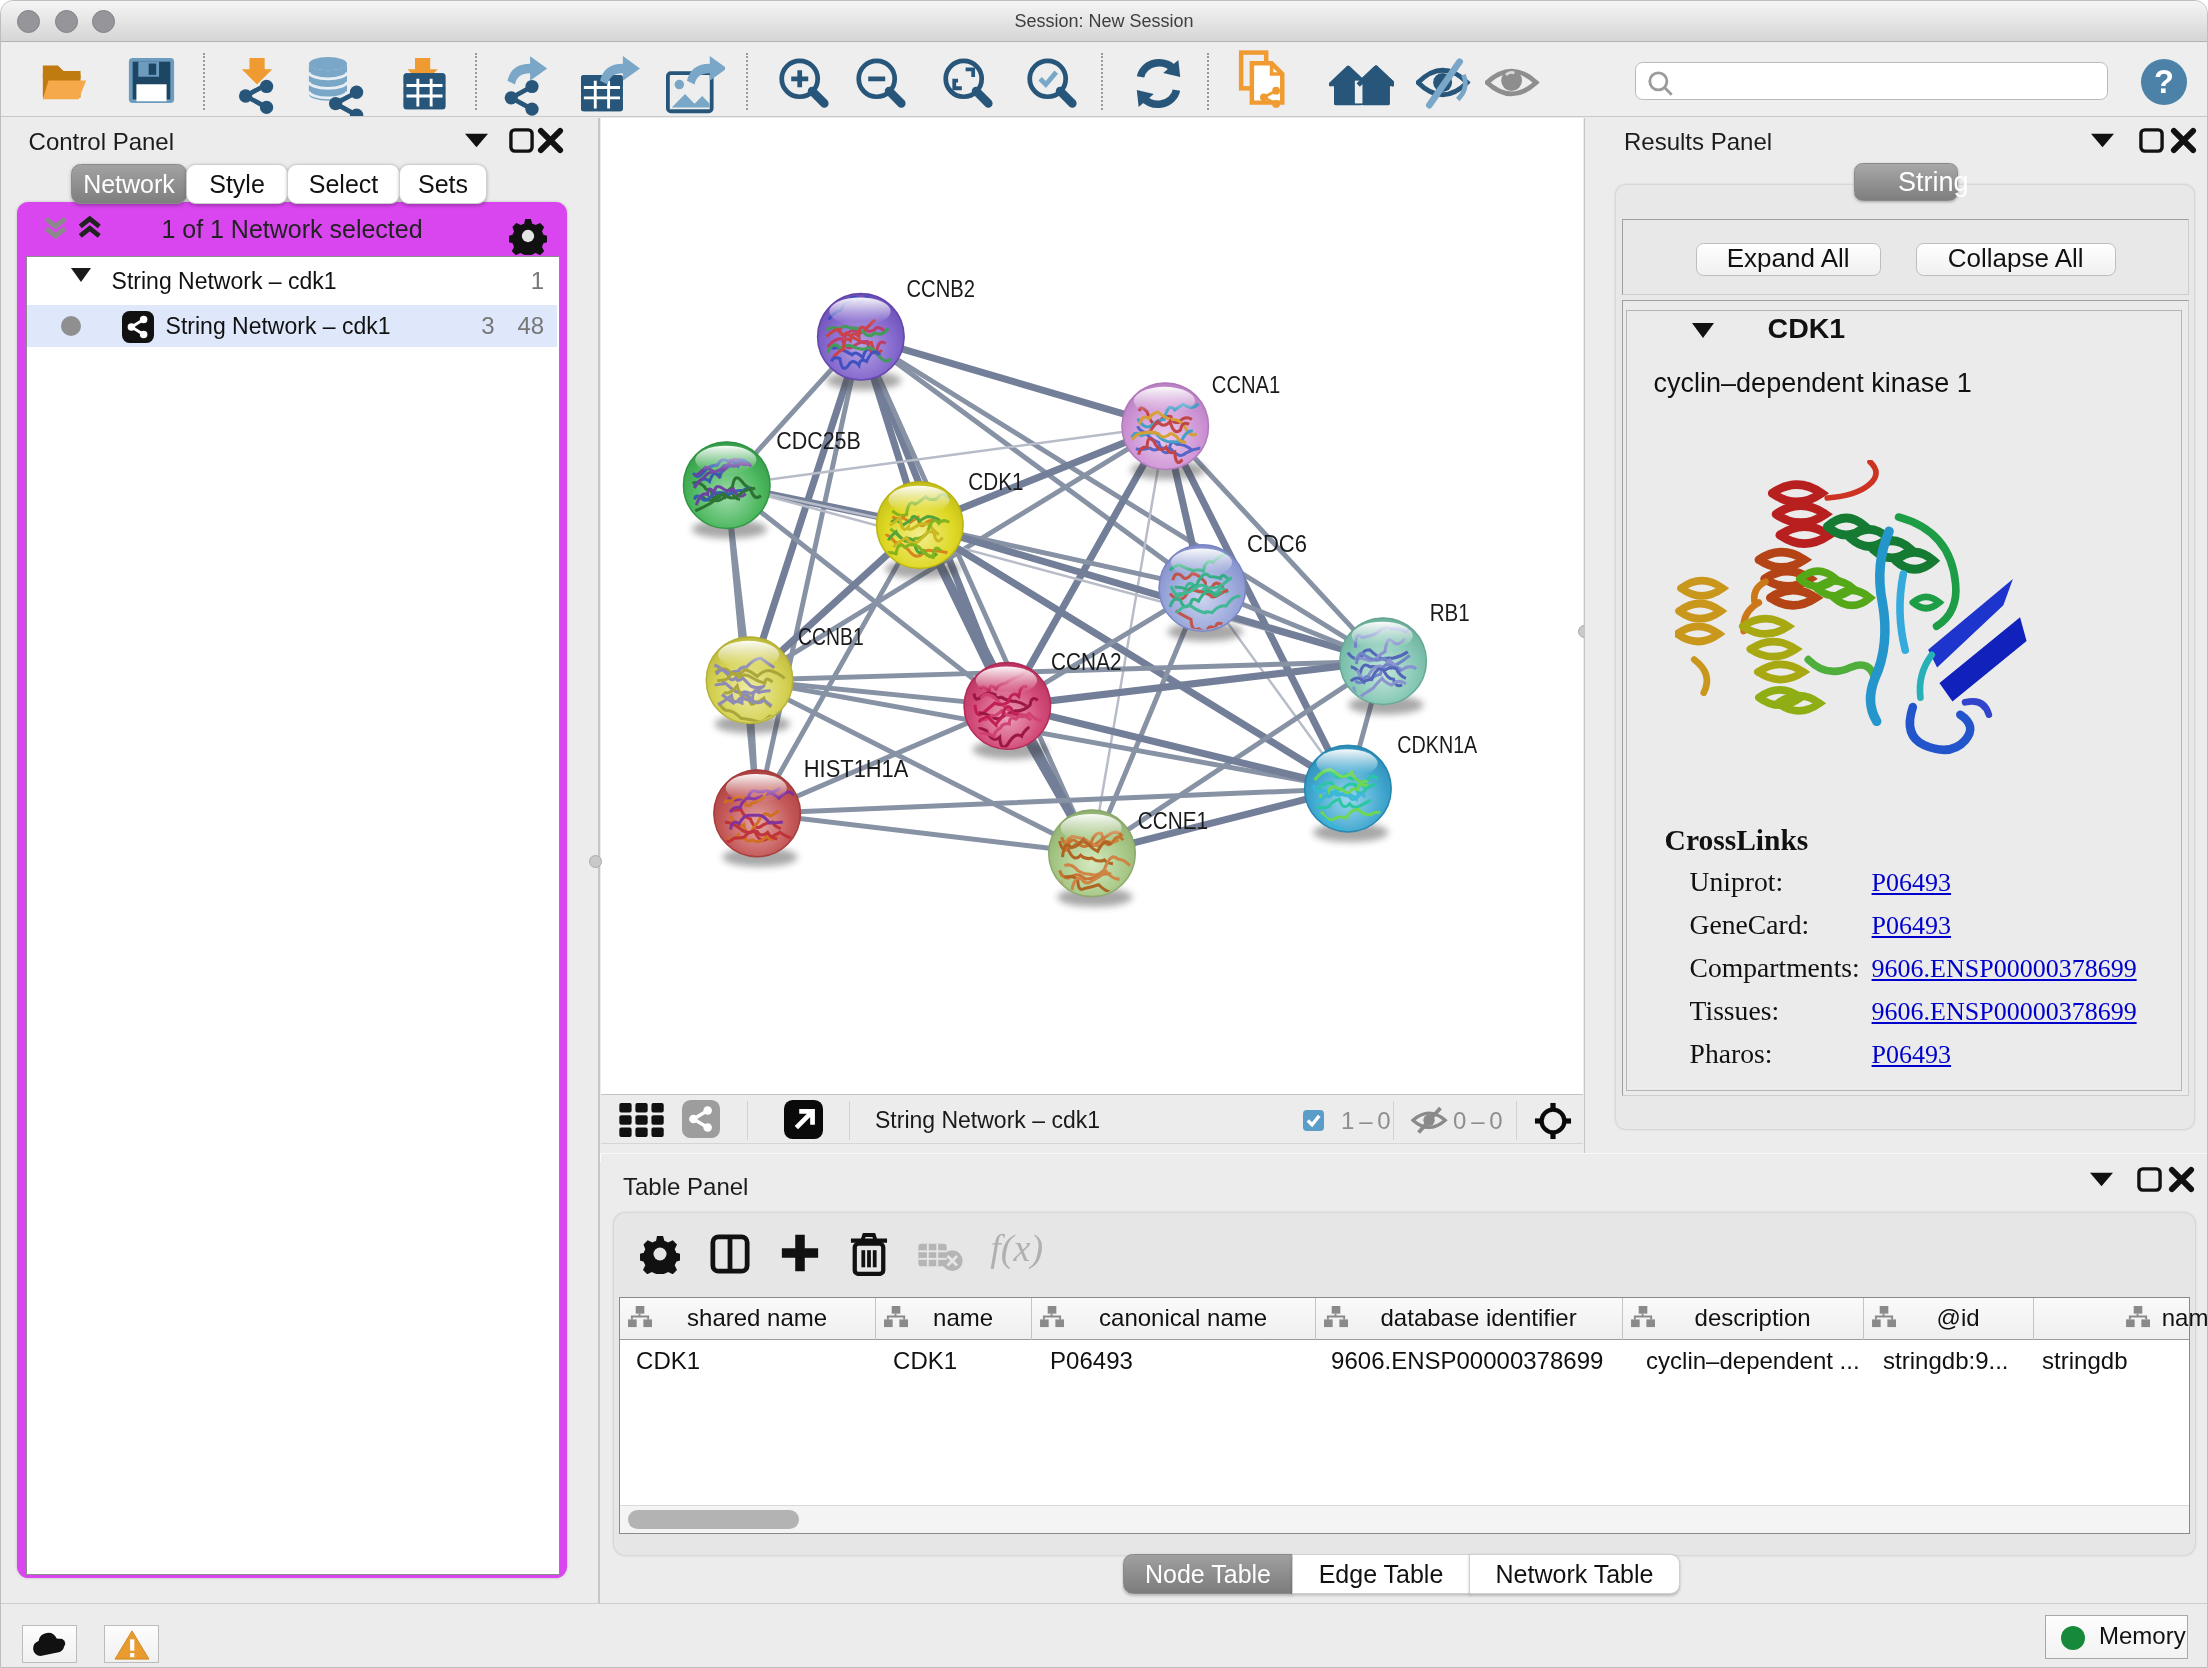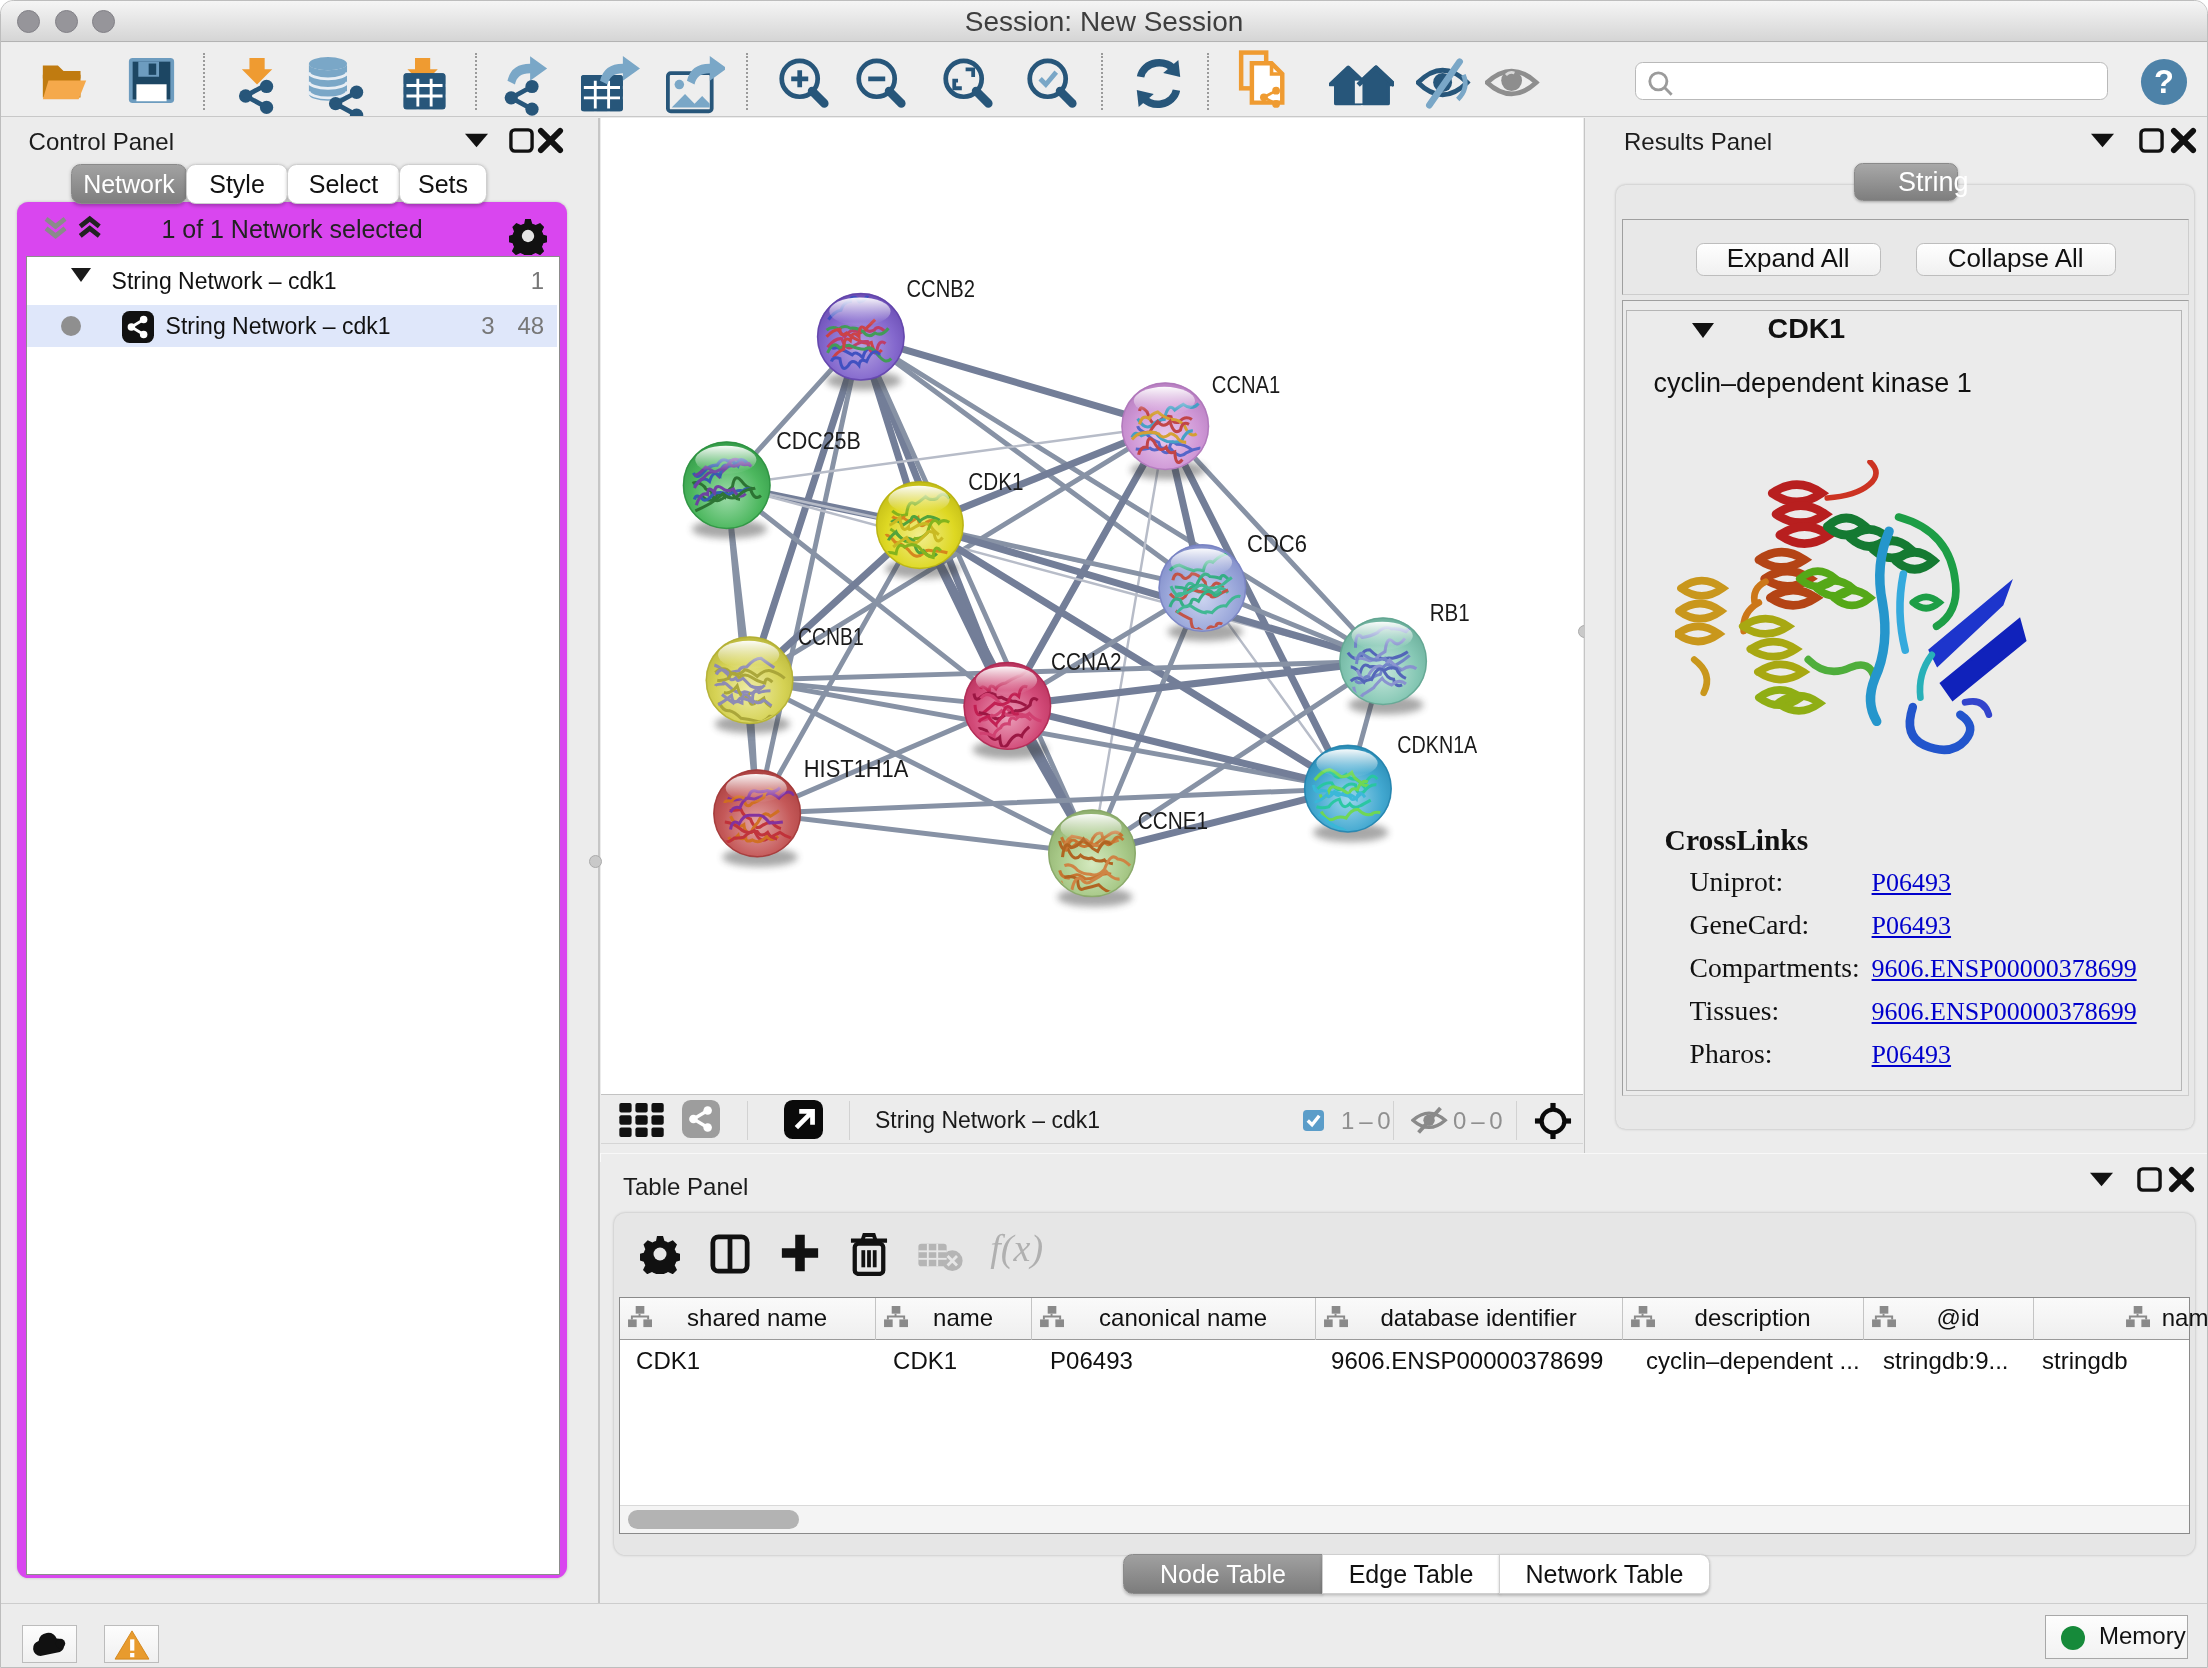--- a/index.html
+++ b/index.html
@@ -1,18 +1,18 @@
 <!DOCTYPE html>
 <html style="font-size:15px"><head><meta charset="utf-8"><style>
 * { margin:0; padding:0; box-sizing:border-box; }
 html,body { width:2208px; height:1668px; font-family:"Liberation Sans", sans-serif; background:#ffffff; overflow:hidden; }
 .win { position:absolute; left:0; top:0; width:2208px; height:1668px; background:#ececec; border-radius:13.3px 13.3px 0 0; overflow:hidden; border:1px solid #bdbdbd; }
 .titlebar { position:absolute; left:0; top:0; width:100%; height:41px; background:linear-gradient(#f5f5f5,#d5d5d5); border-bottom:1px solid #b3b3b3; }
 .tl { position:absolute; top:8.6px; width:23px; height:23px; border-radius:50%; background:#96959a; border:1.4px solid #828187; }
-.title { position:absolute; top:0; left:0; width:100%; height:39px; line-height:41px; text-align:center; font-size:28px; color:#3e3e3e; }
+.title { position:absolute; top:0; left:0; width:100%; height:39px; line-height:41px; text-align:center; font-size:18px; color:#3e3e3e; }
 .toolbar { position:absolute; left:0; top:42px; width:100%; height:74px; background:#eeeeee; border-bottom:1px solid #c8c8c8; overflow:hidden; }
 .tsep { position:absolute; top:9.5px; height:57px; width:0; border-left:2.9px dotted #9a9a9a; }
 .ticon { position:absolute; top:13.3px; }
 .search { position:absolute; left:1634px; top:19px; width:473px; height:38px; background:#ffffff; border:1.9px solid #b9b9b9; border-radius:7.6px; }
 
 .phead { position:absolute; font-size:24px; color:#1c1c1c; }
 .pctl { position:absolute; }
 
 .cpanel { position:absolute; left:0; top:117px; width:598px; height:1485px; background:#ececec; }
 .tabs { position:absolute; top:46px; left:70px; height:40px; }
@@ -875,21 +875,21 @@
           <div class="td" style="left:711px;">9606.ENSP00000378699</div>
           <div class="td" style="left:1026px;">cyclin–dependent ...</div>
           <div class="td" style="left:1263px;">stringdb:9...</div>
           <div class="td" style="left:1422px;">stringdb</div>
         <div class="hsb">
             <div class="hsbthumb"></div>
           </div>
       </div>
     </div>
     <div class="btabs">
-      <div class="btab sel" style="border-radius:9.5px 0 0 9.5px;width:200px;">Node Table</div>
+      <div class="btab sel" style="border-radius:9.5px 0 0 9.5px;width:170px;">Node Table</div>
         <div class="btab" style="width:178px;">Edge Table</div>
         <div class="btab" style="border-radius:0 9.5px 9.5px 0;width:211px;">Network Table</div>
     </div>
   </div>
 
   <div class="statusbar">
     <div class="sbtn" style="left:21px;">
         <svg style="position:absolute;left:7.6px;top:4.8px;" width="38" height="27" viewBox="0 0 40 28">
 <path fill="#111" d="M10 26 a8 8 0 0 1 -2-15.7 A10 10 0 0 1 27 7.6 a7.5 7.5 0 0 1 3.4 14.2 Z"></path>
           <circle cx="31" cy="13" r="5" fill="#111"></circle>

